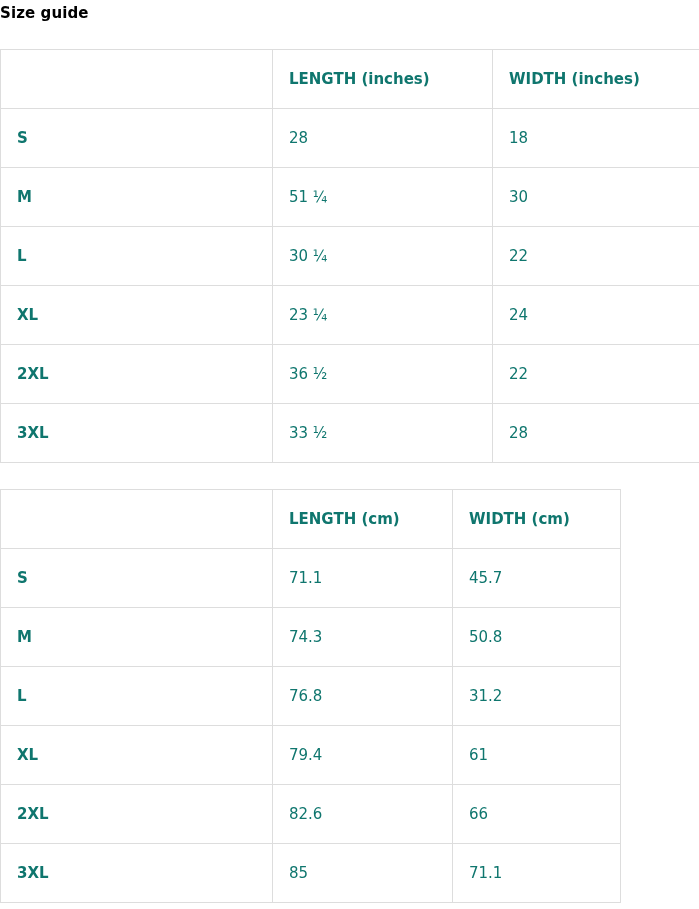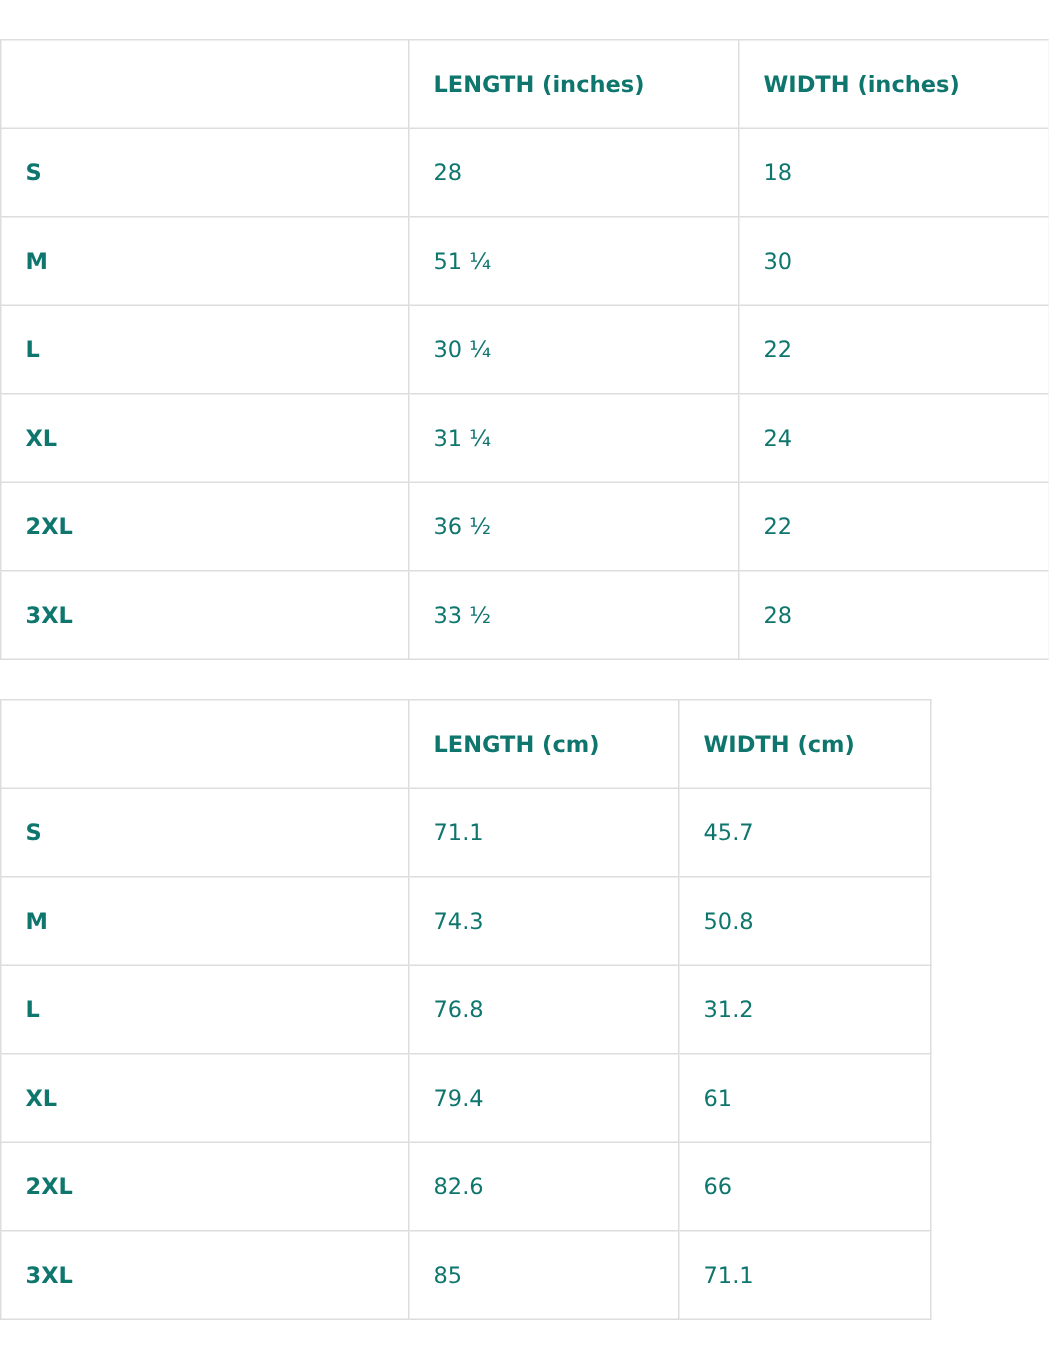--- a/index.html
+++ b/index.html
@@ -78,20 +78,21 @@
     font-weight: bold;
     font-size: 15px;
   }
   .empty-cell { }
 </style>
 </head>
 <body>
 
 <div class="page">
 
+  <h1 class="size-guide-title">Size guide</h1>
 
   <table class="size-table" id="inches-table">
     <colgroup>
       <col class="c0">
         <col class="c1">
         <col class="c2">
     </colgroup>
     <thead>
       <tr>
         <th class="empty-cell"></th>
@@ -110,21 +111,21 @@
         <td>51 ¼</td>
         <td>30</td>
       </tr>
       <tr>
         <th>L</th>
         <td>30 ¼</td>
         <td>22</td>
       </tr>
       <tr>
         <th>XL</th>
-        <td>31 ¼</td>
+        <td>23 ¼</td>
         <td>24</td>
       </tr>
       <tr>
         <th>2XL</th>
         <td>36 ½</td>
         <td>22</td>
       </tr>
       <tr>
         <th>3XL</th>
         <td>33 ½</td>

